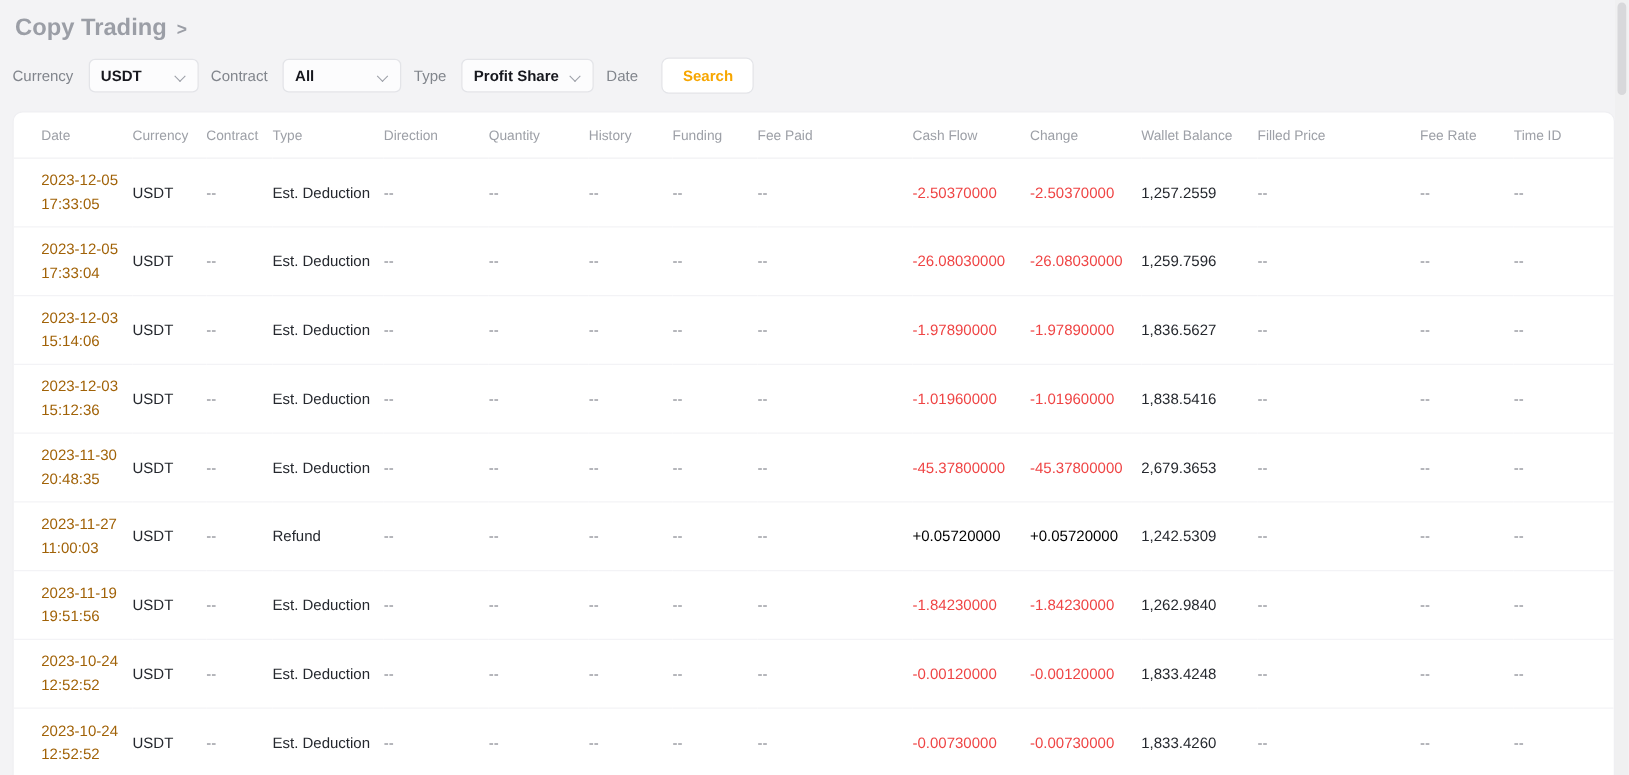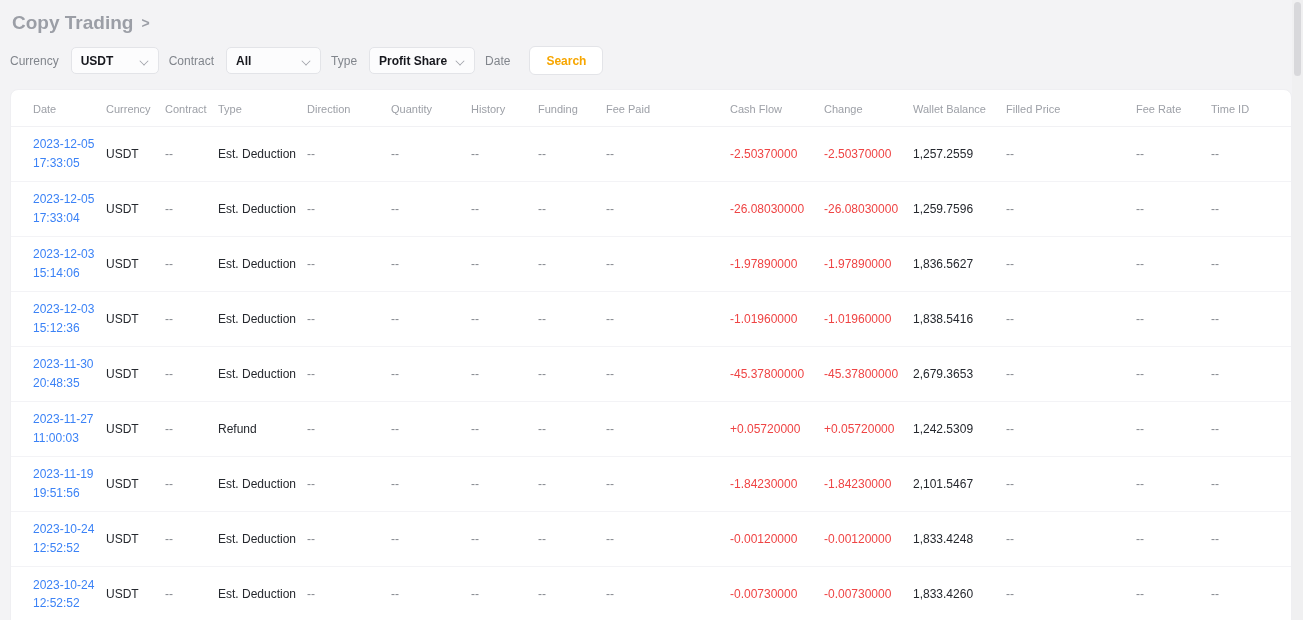--- a/index.html
+++ b/index.html
@@ -66,25 +66,25 @@
     padding:13px 6px 11px 0; border-bottom:1px solid #f1f1f4;
     white-space:nowrap; overflow:hidden;
   }
   thead th:first-child, tbody td:first-child { padding-left:22px; }
   tbody td {
     font-size:12px; padding:0 6px 0 0; height:55px; vertical-align:middle;
     white-space:nowrap; overflow:hidden;
   }
   tbody tr { border-bottom:1px solid #f3f3f6; }
   tbody tr:last-child { border-bottom:none; }
-  .time-cell { color:#3b82f6; line-height:1.55; font-size:12px; }
+  .time-cell { color:#a16207; line-height:1.55; font-size:12px; }
   .strong { color:#25282e; }
   .dim { color:#85888f; }
   .neg { color:#ef4444; }
-  .pos { color:#ef4444; }
+  .pos { color:#000000; }
 
   
   .scrollbar-track {
     position:absolute; top:0; right:0; width:11px; height:620px;
     background:#f0f0f1;
   }
   .scrollbar-thumb {
     position:absolute; top:2px; right:2px; width:7px; height:74px;
     background:#d8d8db; border-radius:4px;
   }
@@ -290,21 +290,21 @@
             <td class="strong">USDT</td>
             <td class="dim">--</td>
             <td class="strong">Est. Deduction</td>
             <td class="dim">--</td>
             <td class="dim">--</td>
             <td class="dim">--</td>
             <td class="dim">--</td>
             <td class="dim">--</td>
             <td class="neg">-1.84230000</td>
             <td class="neg">-1.84230000</td>
-            <td class="strong">2,101.5467</td>
+            <td class="strong">1,262.9840</td>
             <td class="dim">--</td>
             <td class="dim">--</td>
             <td class="dim">--</td>
           </tr>
           <tr>
             <td class="time-cell">
               <div>2023-10-24</div>
               <div>12:52:52</div>
             </td>
             <td class="strong">USDT</td>

